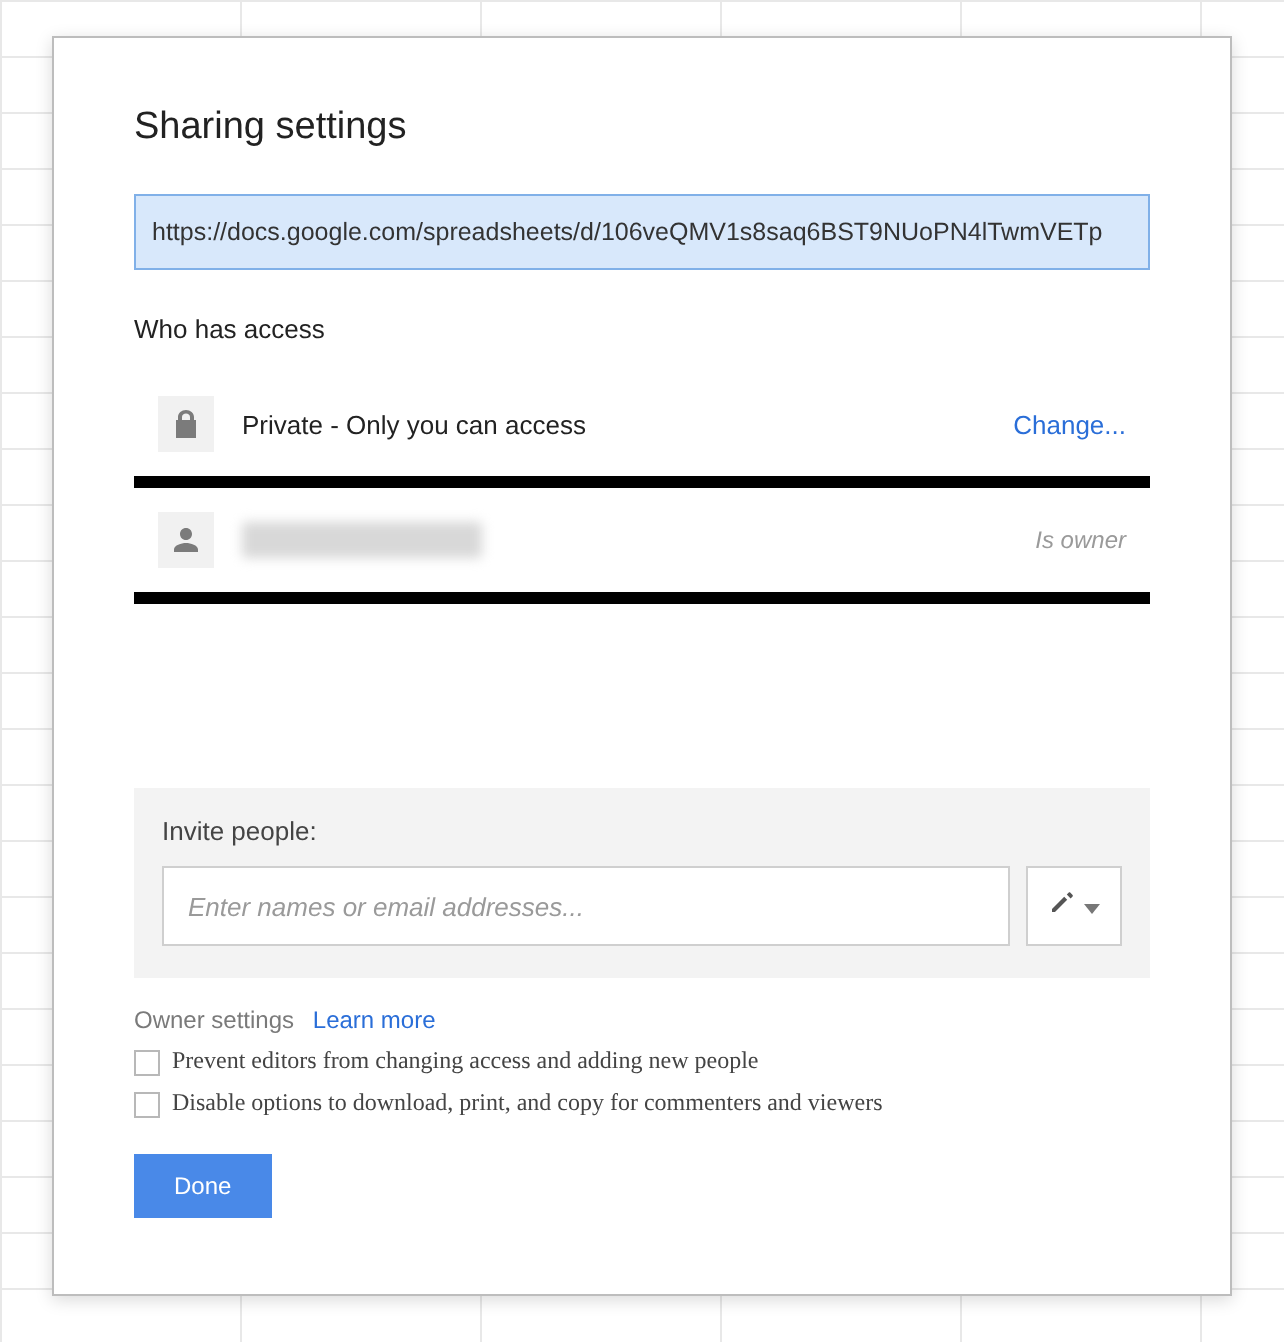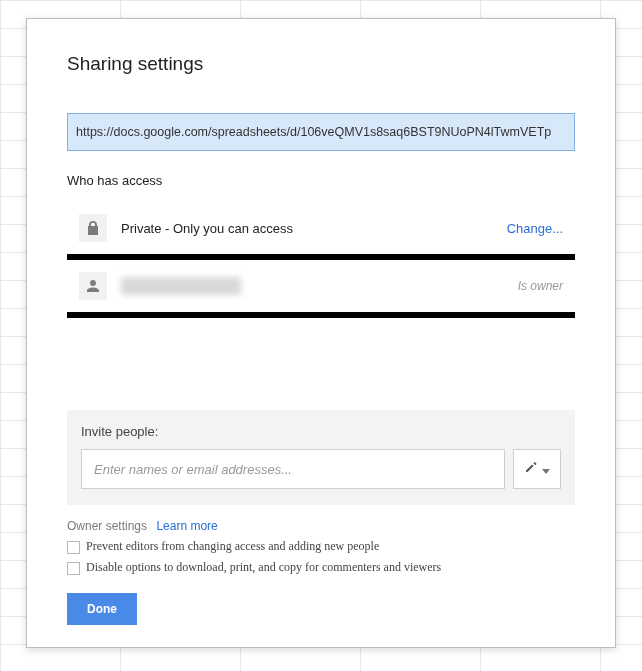--- a/index.html
+++ b/index.html
@@ -28,21 +28,21 @@
     height: 630px;
     background: #fff;
     border: 1px solid #bdbdbd;
     box-shadow: 0 2px 8px rgba(0,0,0,0.15);
     padding: 34px 40px 28px 40px;
   }
   .title {
     font-size: 19px;
     color: #222;
     font-weight: 400;
-    margin-bottom: 38px;
+    margin-bottom: 22px;
   }
   .section-label {
     font-size: 13px;
     color: #222;
     margin-bottom: 8px;
   }
   .link-input {
     width: 100%;
     height: 38px;
     border: 1px solid #80b0e8;
@@ -163,21 +163,21 @@
   .cb-label {
     font-size: 12px;
     color: #444;
   }
   .done-btn {
     margin-top: 18px;
     background: #4989e8;
     color: #fff;
     border: none;
     font-size: 12px;
-    font-weight: 700;
+    font-weight: 400;
     padding: 9px 20px;
     cursor: pointer;
   }
 </style>
 </head>
 <body>
 
 <div class="grid-bg"></div>
 
 <div class="dialog">

